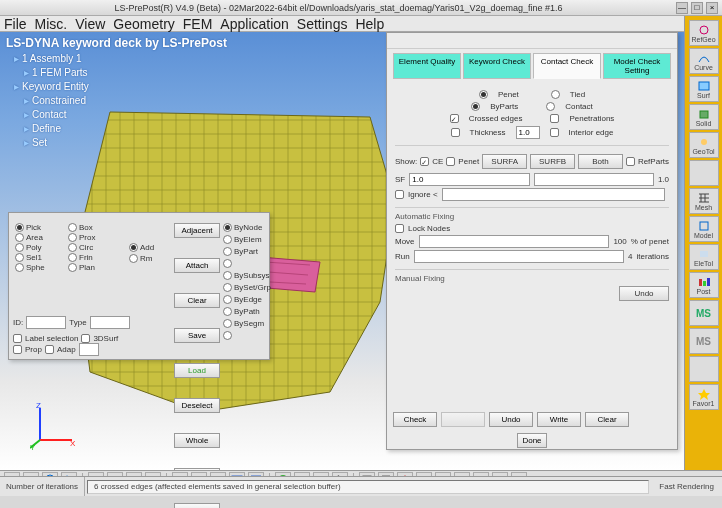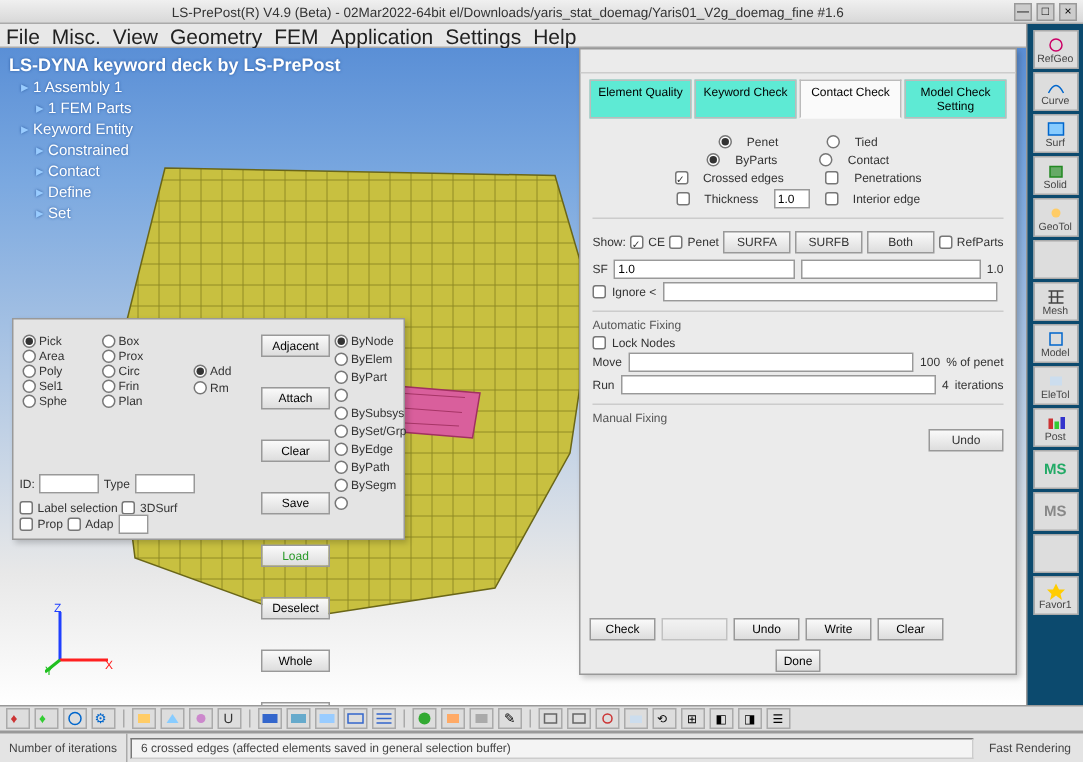--- a/index.html
+++ b/index.html
@@ -39,27 +39,27 @@
   .mcpanel .tab { flex:1; font-size:8px; padding:3px 2px; text-align:center; border:1px solid #bbb; background:#5eead4;}
   .mcpanel .tab.active { background:#fafafa; border-bottom-color:#fafafa;}
   .mcpanel .body { padding:4px 8px; flex:1; font-size:8px; color:#333; overflow:hidden;}
   .mcpanel .optrow { display:flex; align-items:center; justify-content:center; gap:10px; margin:3px 0;}
   .mcpanel .showrow { display:flex; align-items:center; gap:3px; margin:4px 0;}
   .mcpanel .sfrow { display:flex; align-items:center; gap:4px; margin:2px 0;}
   .mcpanel .sfrow .inp{flex:1;}
   .mcpanel .group { border-top:1px solid #ccc; margin-top:6px; padding-top:4px;}
   .mcpanel .gtitle { font-size:8px; color:#555; margin-bottom:3px;}
   .mcpanel .footer { display:flex; gap:4px; padding:4px 6px; justify-content:flex-start;}
-  .rtoolbar { position:absolute; top:16px; right:0; width:38px; bottom:38px; background:#0c4a6e; border-left:1px solid #999; display:flex; flex-direction:column; align-items:center; padding-top:4px; gap:2px;}
+  .rtoolbar { position:absolute; top:16px; right:0; width:38px; bottom:38px; background:#eab308; border-left:1px solid #999; display:flex; flex-direction:column; align-items:center; padding-top:4px; gap:2px;}
   .rtoolbar .rb { width:30px; height:26px; background:#ddd; border:1px solid #aaa; display:flex; flex-direction:column; align-items:center; justify-content:center; font-size:7px; color:#444; cursor:pointer;}
   .rtoolbar .rb svg{width:14px;height:12px;}
   .btoolbar { position:absolute; left:0; right:0; bottom:20px; height:18px; background:#e0e0e0; border-top:1px solid #999; border-bottom:1px solid #999; display:flex; align-items:center; padding:0 4px; gap:3px;}
   .btoolbar .bb { width:16px; height:14px; background:#ddd; border:1px solid #aaa; display:flex; align-items:center; justify-content:center; cursor:pointer;}
   .btoolbar .sep { width:1px; height:12px; background:#aaa; margin:0 2px;}
-  .statusbar { position:absolute; left:0; right:0; bottom:0; height:20px; background:#e4e4e4; border-top:1px solid #999; display:flex; align-items:center; font-size:8px; color:#444;}
+  .statusbar { position:absolute; left:0; right:0; bottom:12px; height:20px; background:#e4e4e4; border-top:1px solid #999; display:flex; align-items:center; font-size:8px; color:#444;}
   .statusbar .sleft{padding:0 6px; border-right:1px solid #aaa; height:100%; display:flex; align-items:center;}
   .statusbar .smid{flex:1; padding:0 6px; background:#f4f4f4; border:1px inset #ccc; margin:2px; height:14px; display:flex; align-items:center;}
   .statusbar .sright{padding:0 8px;}
 </style>
 </head>
 <body>
 
 <div class="titlebar">
   <span class="title">LS-PrePost(R) V4.9 (Beta) - 02Mar2022-64bit el/Downloads/yaris_stat_doemag/Yaris01_V2g_doemag_fine #1.6</span>
   <span class="winbtn">—</span>

